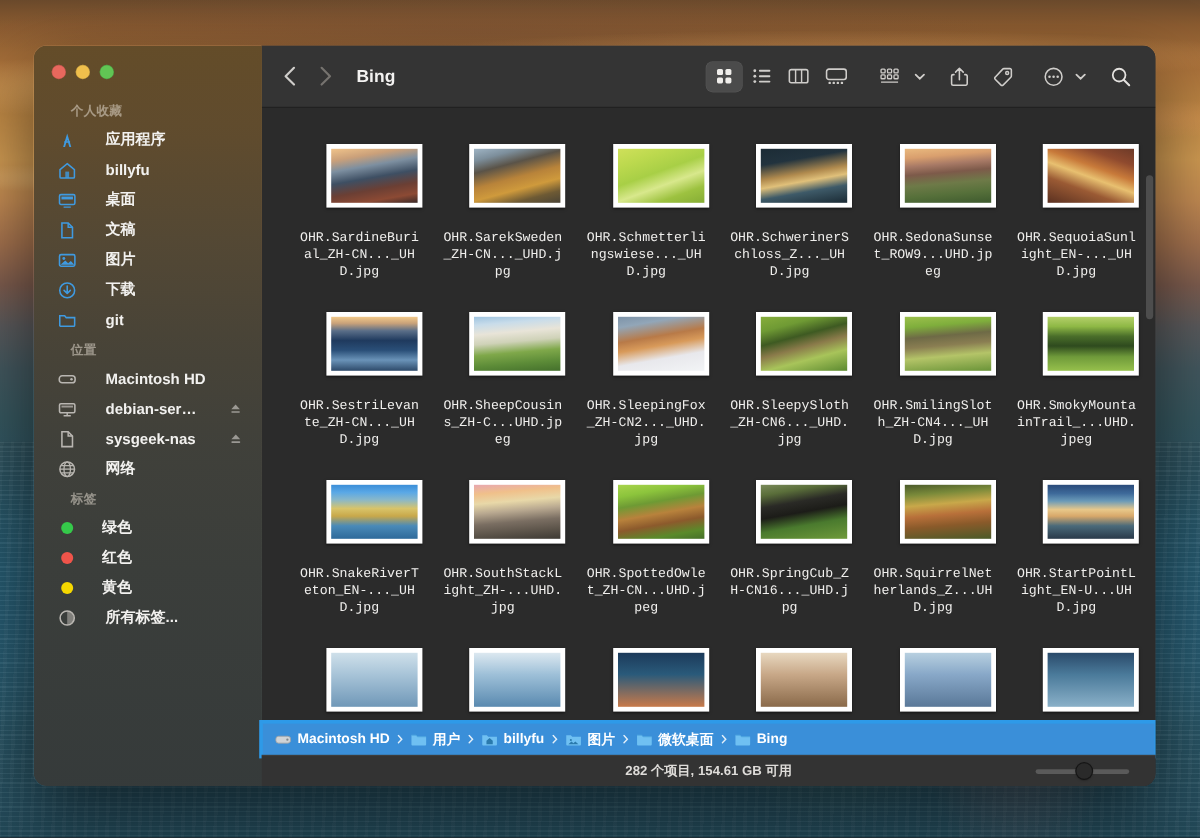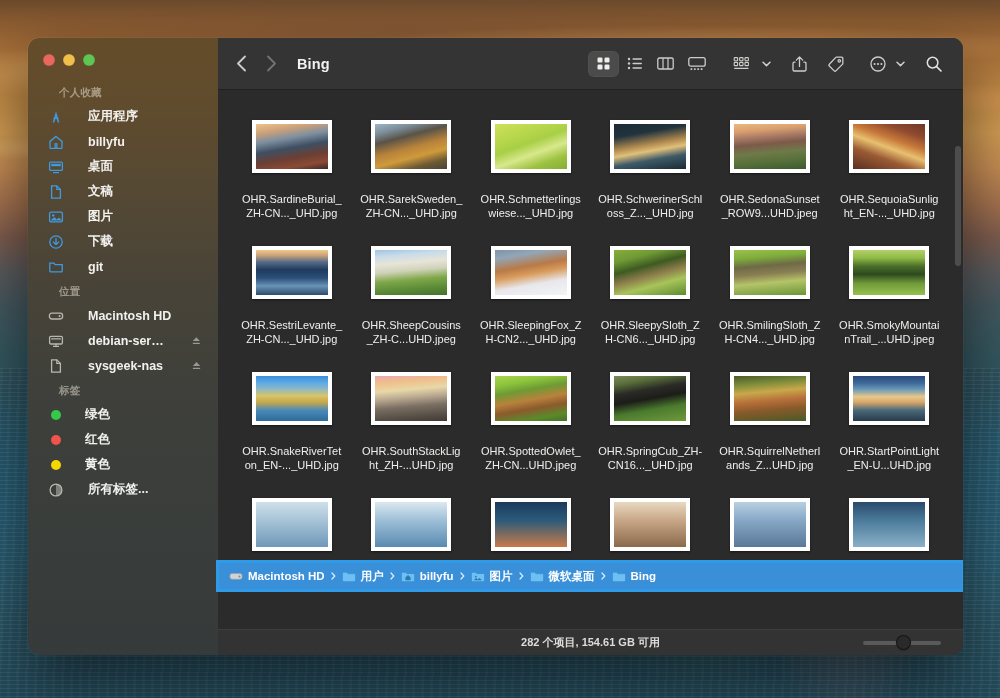--- a/index.html
+++ b/index.html
@@ -120,21 +120,21 @@
   .tb-gap { width: 11px; }
   .tb-gap-sm { width: 5px; }
 
   
   #grid-wrap { flex: 1; min-height: 0; position: relative; overflow: hidden; background: #2b2b2b; }
   #grid {
     display: grid; grid-template-columns: repeat(6, 1fr);
     padding: 17px 14px 0 14px; row-gap: 13px;
   }
   .cell {
-    display: flex; flex-direction: column; align-items: center; cursor: default;
+    display: flex; flex-direction: column; align-items: flex-end; cursor: default; font-family: Liberation Mono, monospace;
   }
   .thumb-box { height: 78px; display: flex; align-items: center; justify-content: center; }
   .thumb {
     width: 80px; height: 53px; background: #fff; padding: 4px;
     box-shadow: 0 1px 2px rgba(0,0,0,.5);
   }
   .thumb .photo { width: 100%; height: 100%; background-size: cover; }
   .fname {
     margin-top: 7px; width: 104px; text-align: center;
     font-size: 11px; line-height: 14px; color: #f0efed; font-weight: 400;
@@ -151,21 +151,20 @@
   }
   #pathbar .crumb { display: flex; align-items: center; gap: 5px; }
   #pathbar .crumb-text { font-size: 11.5px; color: #fff; font-weight: 600; white-space: nowrap; }
   #pathbar .sep { margin: 0 6px; opacity: .85; display: flex; align-items: center; }
   .pb-ico { width: 14px; height: 13px; flex: 0 0 14px; }
 
   #statusbar {
     height: 26px; display: flex; align-items: center; justify-content: center;
     background: #333333; position: relative;
     border-top: .5px solid rgba(255,255,255,.05);
-    margin-top: 40px;
   }
   #status-text { font-size: 11px; color: #dedcd9; font-weight: 600; }
   #zoom-slider {
     position: absolute; right: 22px; top: 50%; transform: translateY(-50%);
     width: 78px; height: 12px; display: flex; align-items: center;
   }
   #zoom-slider .track { position: absolute; left: 0; right: 0; height: 4px; background: #5a5a5a; border-radius: 2px; }
   #zoom-slider .knob {
     position: absolute; left: 44%; width: 13px; height: 13px; border-radius: 50%;
     background: #2a2a2a; box-shadow: 0 0 0 1px #151515, 0 1px 2px rgba(0,0,0,.6);
@@ -270,20 +269,28 @@
           <div class="sb-row">
             <svg class="sb-ico" width="16" height="16" viewBox="0 0 16 16">
               <path d="M3.6 1.8h5.2L12.4 5.4v8.8H3.6Z" fill="none" stroke="#b9b6b1" stroke-width="1.3"></path>
               <path d="M8.8 1.8v3.6h3.6" fill="none" stroke="#b9b6b1" stroke-width="1.2"></path>
             </svg>
             <span class="sb-label">sysgeek-nas</span>
             <svg class="sb-eject" viewBox="0 0 12 12">
               <path d="M6 2.2 10 6.6H2Z" fill="#d6d3cf"></path>
               <rect x="2" y="8.4" width="8" height="1.5" rx=".6" fill="#d6d3cf"></rect>
             </svg>
+          </div>
+          <div class="sb-row">
+            <svg class="sb-ico" width="16" height="16" viewBox="0 0 16 16">
+              <circle cx="8" cy="8" r="6.1" fill="none" stroke="#b9b6b1" stroke-width="1.25"></circle>
+              <ellipse cx="8" cy="8" rx="2.7" ry="6.1" fill="none" stroke="#b9b6b1" stroke-width="1.05"></ellipse>
+              <path d="M2 8h12M3 5h10M3 11h10" stroke="#b9b6b1" stroke-width="1.05"></path>
+            </svg>
+            <span class="sb-label">网络</span>
           </div>
           <div class="sb-group-title">标签</div>
           <div class="sb-row">
             <span class="sb-dot" style="background:#35c94a"></span>
             <span class="sb-label">绿色</span>
           </div>
           <div class="sb-row">
             <span class="sb-dot" style="background:#f0544a"></span>
             <span class="sb-label">红色</span>
           </div>

